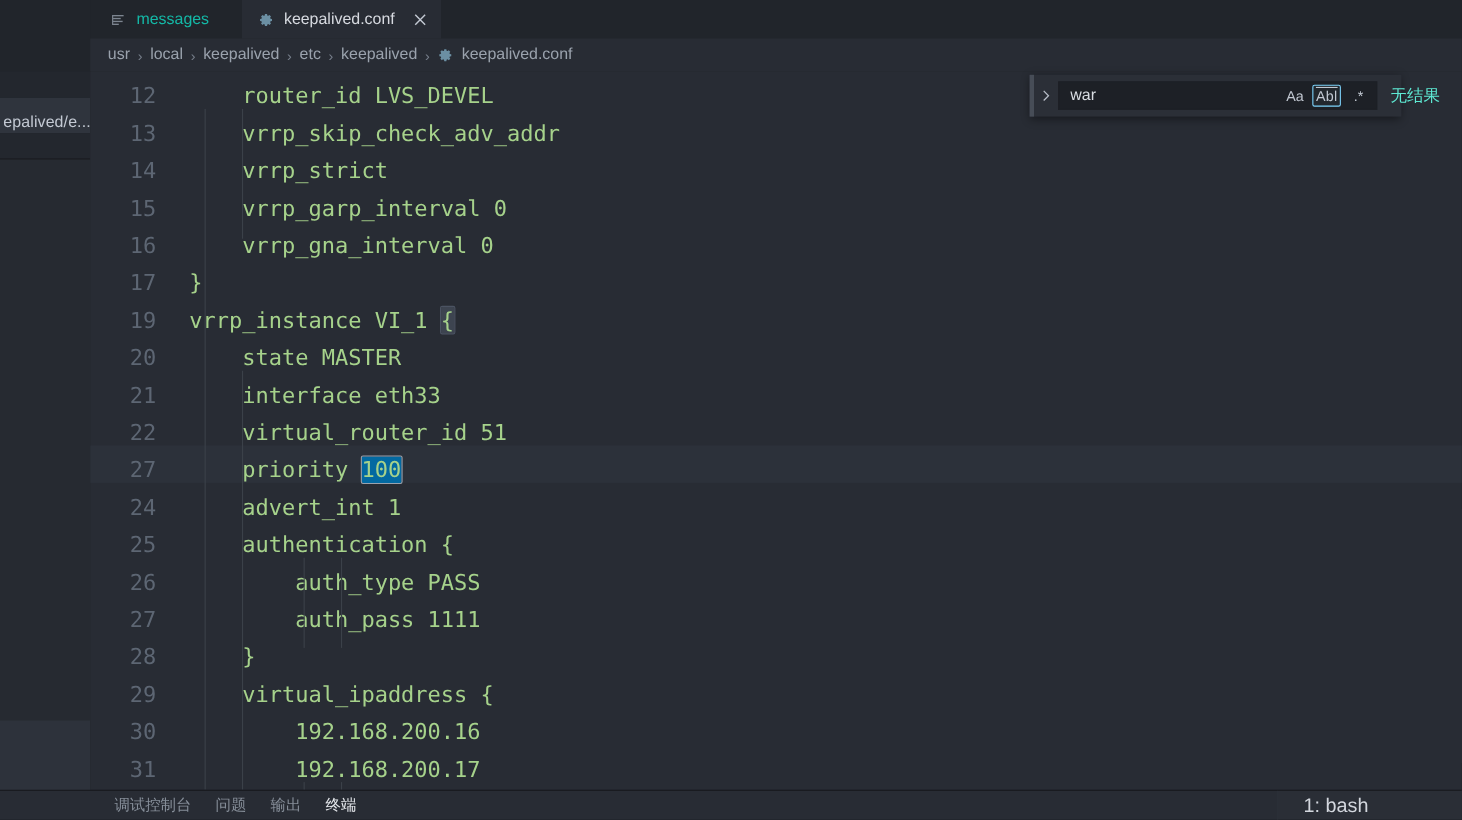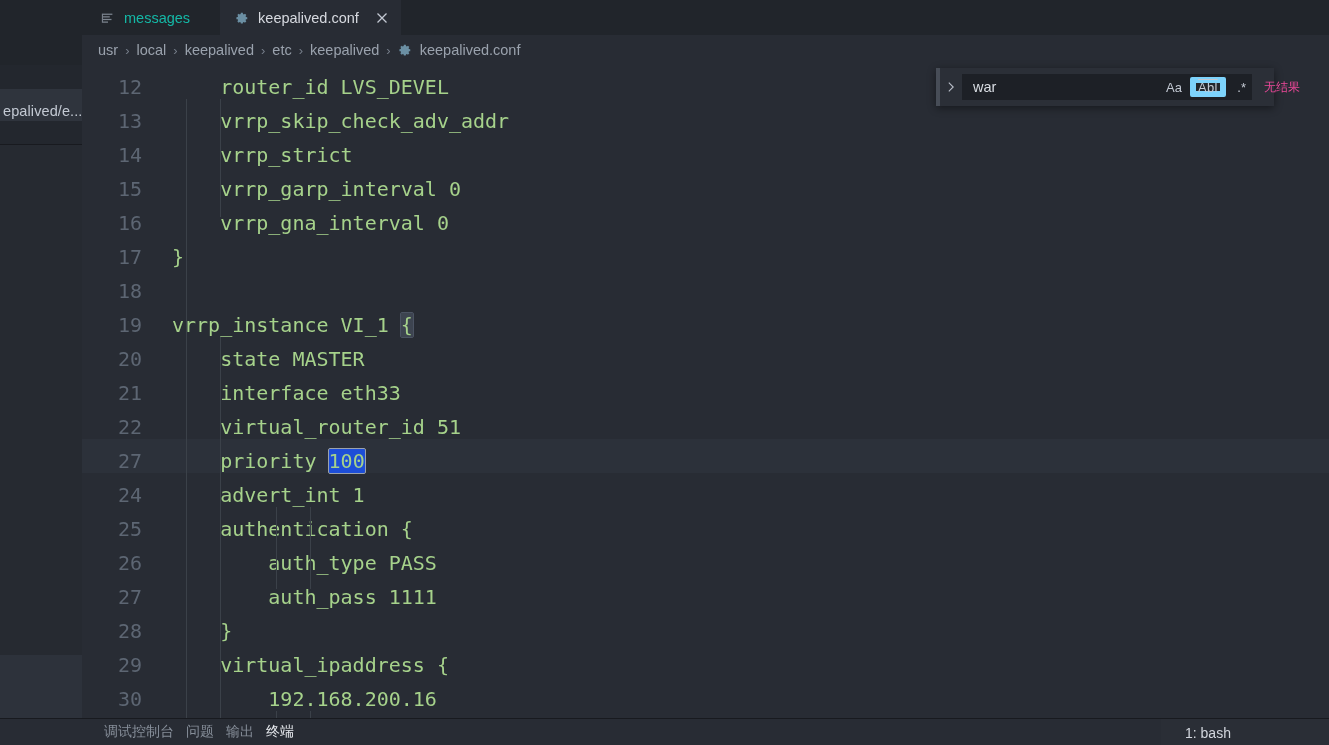--- a/index.html
+++ b/index.html
@@ -194,21 +194,21 @@
     color: #a6d28b;
     padding-left: 4px;
     flex: 1;
   }
   .code .bracket-match {
     background: #3d4450;
     outline: 1px solid #4b5362;
     border-radius: 1px;
   }
   .code .word-hl {
-    background: #1d4ed8;
+    background: #0369a1;
     outline: 1px solid #9aa2ad;
     border-radius: 1px;
   }
   
   .guides {
     position: absolute;
     left: 86px; top: 0;
     width: 1161px; height: 100%;
     pointer-events: none;
   }
@@ -278,47 +278,47 @@
     min-width: 20px;
     padding: 0 2px;
     color: #c2c8d2;
     font-size: 13px;
     font-family: "Liberation Sans", sans-serif;
     cursor: pointer;
     border-radius: 2px;
     box-sizing: border-box;
   }
   .find-act.selected {
-    border: 6px solid #7dd3fc;
+    border: 1px solid #7dd3fc;
     background: #33384148;
   }
   .find-act .abl { text-decoration: overline; letter-spacing: 0.3px; }
   .find-status {
     margin-left: 12px;
-    font-size: 12px;
-    color: #ec4899;
+    font-size: 15px;
+    color: #5eead4;
     white-space: nowrap;
     flex: none;
   }
 
   
   .panel {
     position: absolute;
     left: 0; top: 718px;
     width: 1329px; height: 27px;
     background: #282c34;
     border-top: 1px solid #181a1f;
   }
   .panel-tabs {
     position: absolute;
     left: 104px; top: 0;
     height: 27px;
     display: flex;
     align-items: center;
-    gap: 12px;
+    gap: 22px;
   }
   .panel-tab {
     font-size: 14px;
     color: #868e99;
     cursor: pointer;
     padding: 4px 0 5px 0;
     white-space: nowrap;
   }
   .panel-tab.active {
     color: #e6e9ed;
@@ -327,21 +327,21 @@
   .panel-right {
     position: absolute;
     right: 0; top: 0;
     height: 27px;
     width: 168px;
     background: #2a2e36;
     display: flex;
     align-items: center;
   }
   .terminal-select {
-    font-size: 14px;
+    font-size: 18px;
     color: #d3d7de;
     padding-left: 24px;
     white-space: nowrap;
     cursor: pointer;
   }
   .panel-divider {
     position: absolute;
     left: 1161px; top: 0;
     width: 1px; height: 27px;
     background: #3a3f49;
@@ -416,21 +416,20 @@
   </div>
 
   <div class="editor">
     <div class="code-area" id="code-area">
         <div class="line"><div class="lineno">12</div><div class="code">    router_id LVS_DEVEL</div></div>
         <div class="line"><div class="lineno">13</div><div class="code">    vrrp_skip_check_adv_addr</div></div>
         <div class="line"><div class="lineno">14</div><div class="code">    vrrp_strict</div></div>
         <div class="line"><div class="lineno">15</div><div class="code">    vrrp_garp_interval 0</div></div>
         <div class="line"><div class="lineno">16</div><div class="code">    vrrp_gna_interval 0</div></div>
         <div class="line"><div class="lineno">17</div><div class="code">}</div></div>
-        <div class="line"><div class="lineno">18</div><div class="code"></div></div>
         <div class="line"><div class="lineno">19</div><div class="code">vrrp_instance VI_1 <span class="bracket-match">{</span></div></div>
         <div class="line"><div class="lineno">20</div><div class="code">    state MASTER</div></div>
         <div class="line"><div class="lineno">21</div><div class="code">    interface eth33</div></div>
         <div class="line"><div class="lineno">22</div><div class="code">    virtual_router_id 51</div></div>
         <div class="line active"><div class="lineno">27</div><div class="code">    priority <span class="word-hl">100</span></div></div>
         <div class="line"><div class="lineno">24</div><div class="code">    advert_int 1</div></div>
         <div class="line"><div class="lineno">25</div><div class="code">    authentication {</div></div>
         <div class="line"><div class="lineno">26</div><div class="code">        auth_type PASS</div></div>
         <div class="line"><div class="lineno">27</div><div class="code">        auth_pass 1111</div></div>
         <div class="line"><div class="lineno">28</div><div class="code">    }</div></div>

